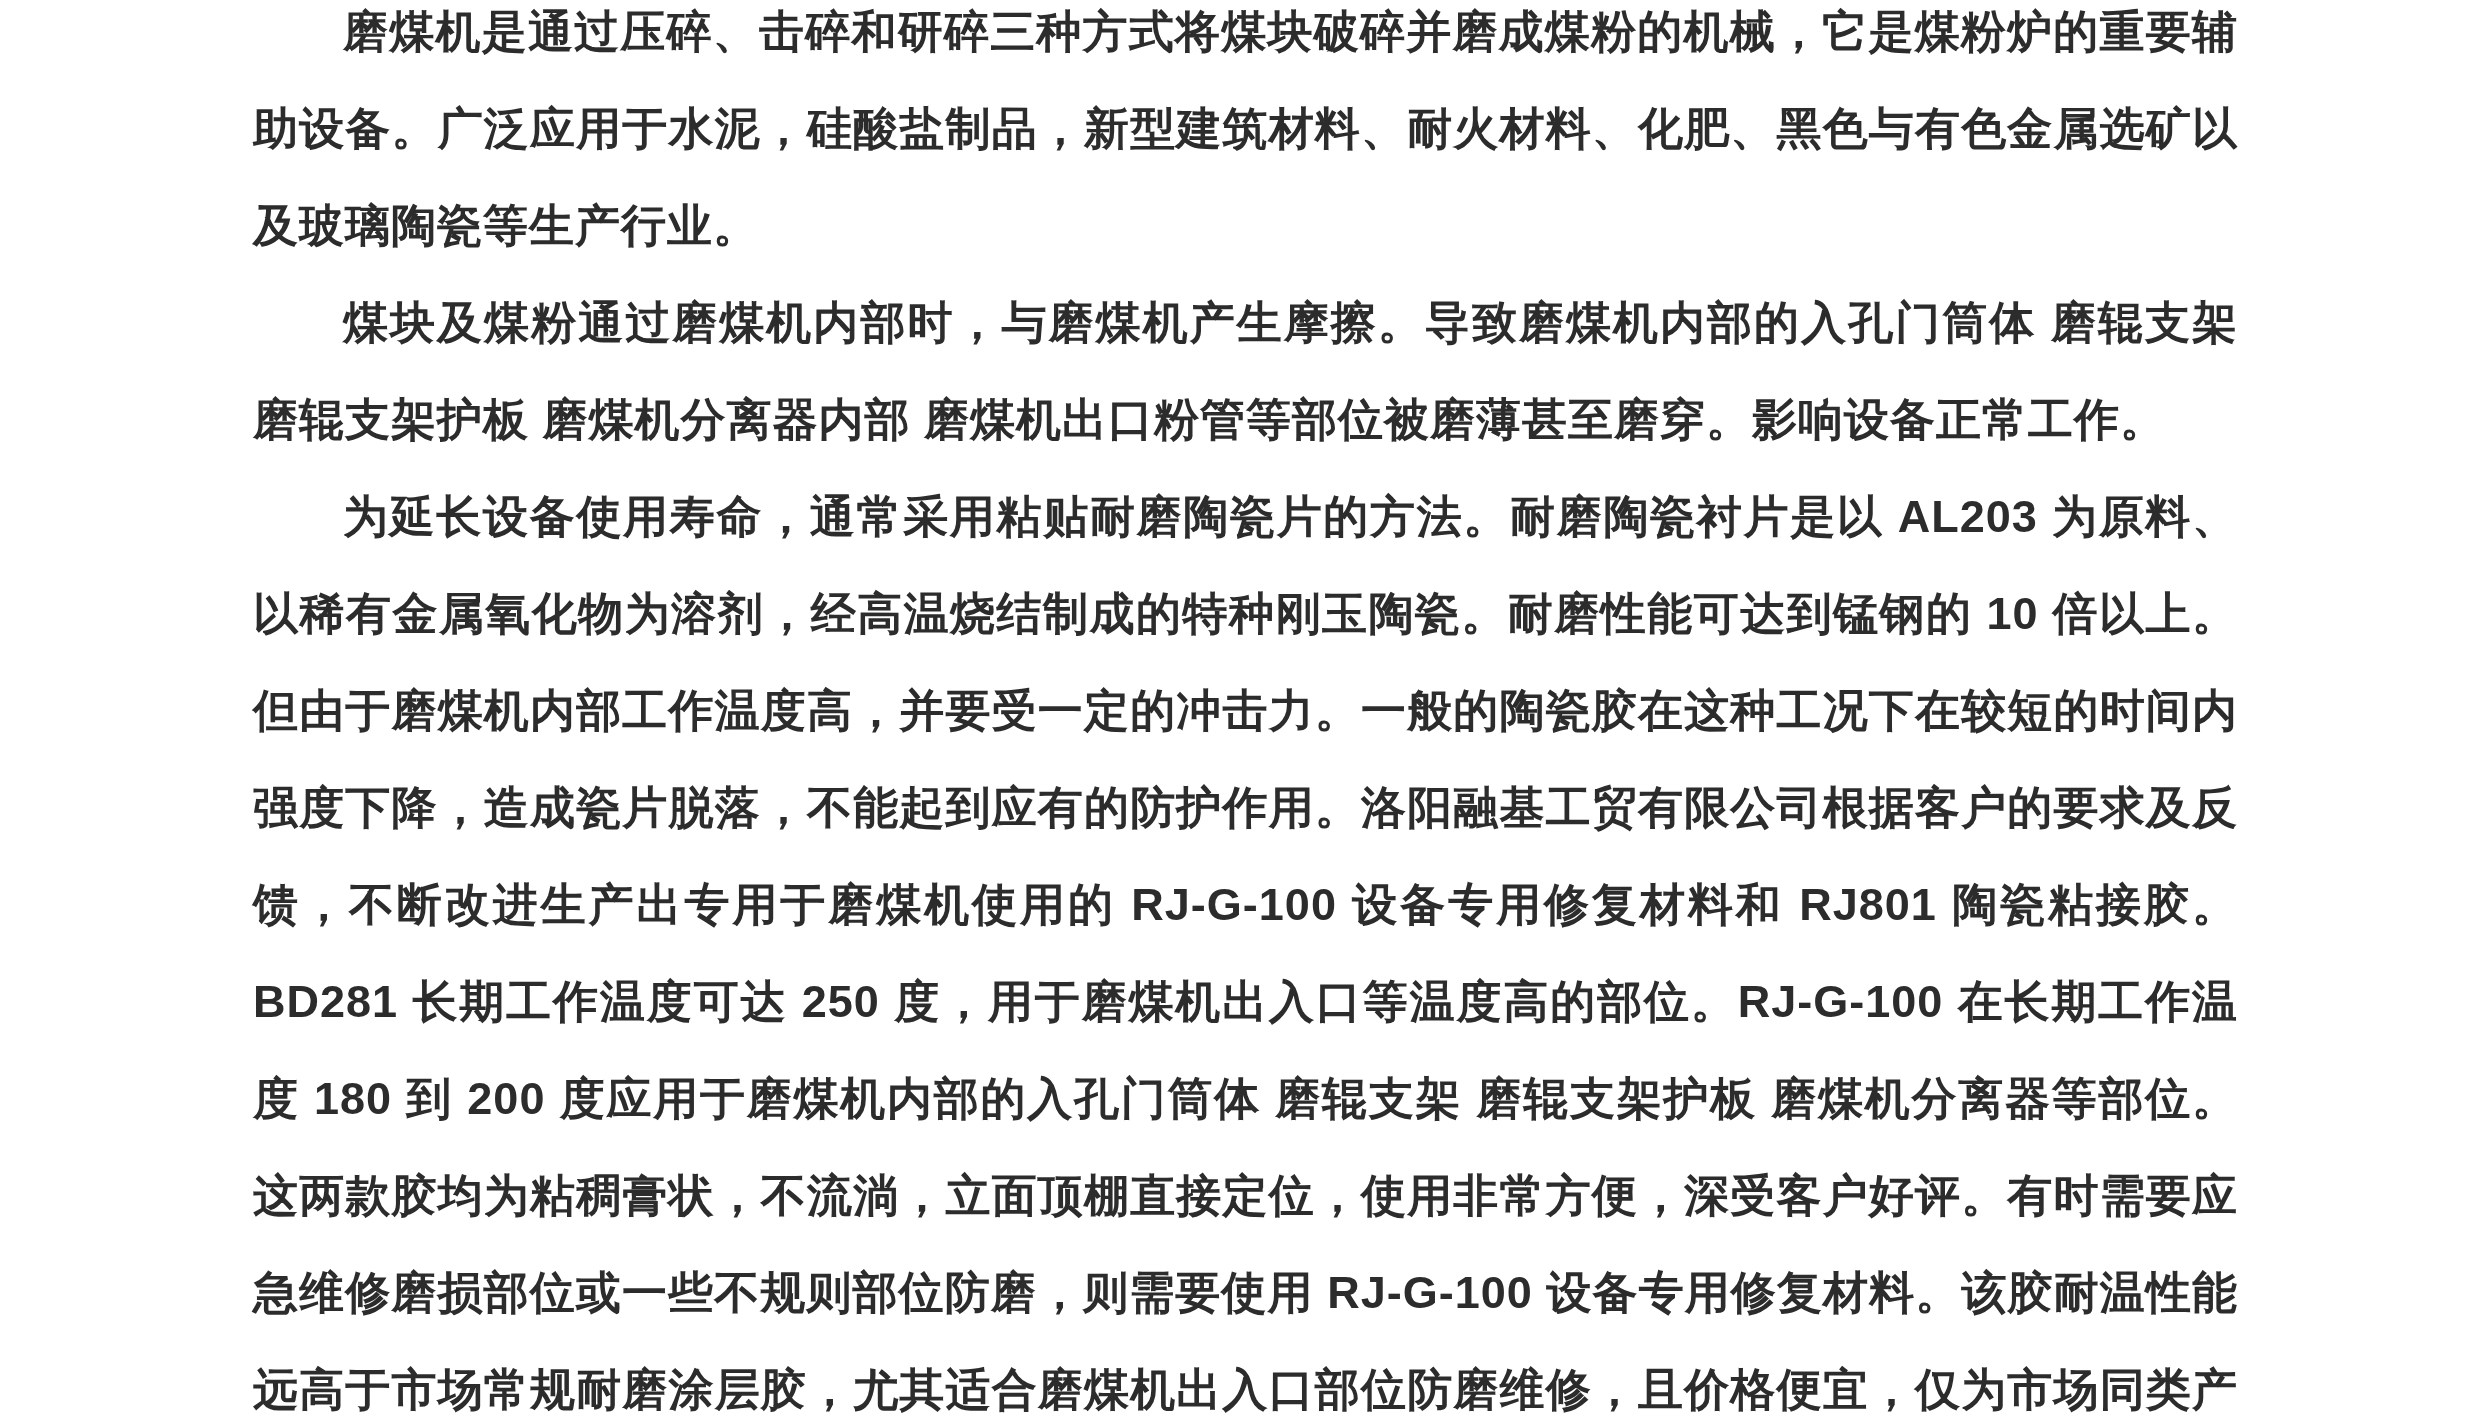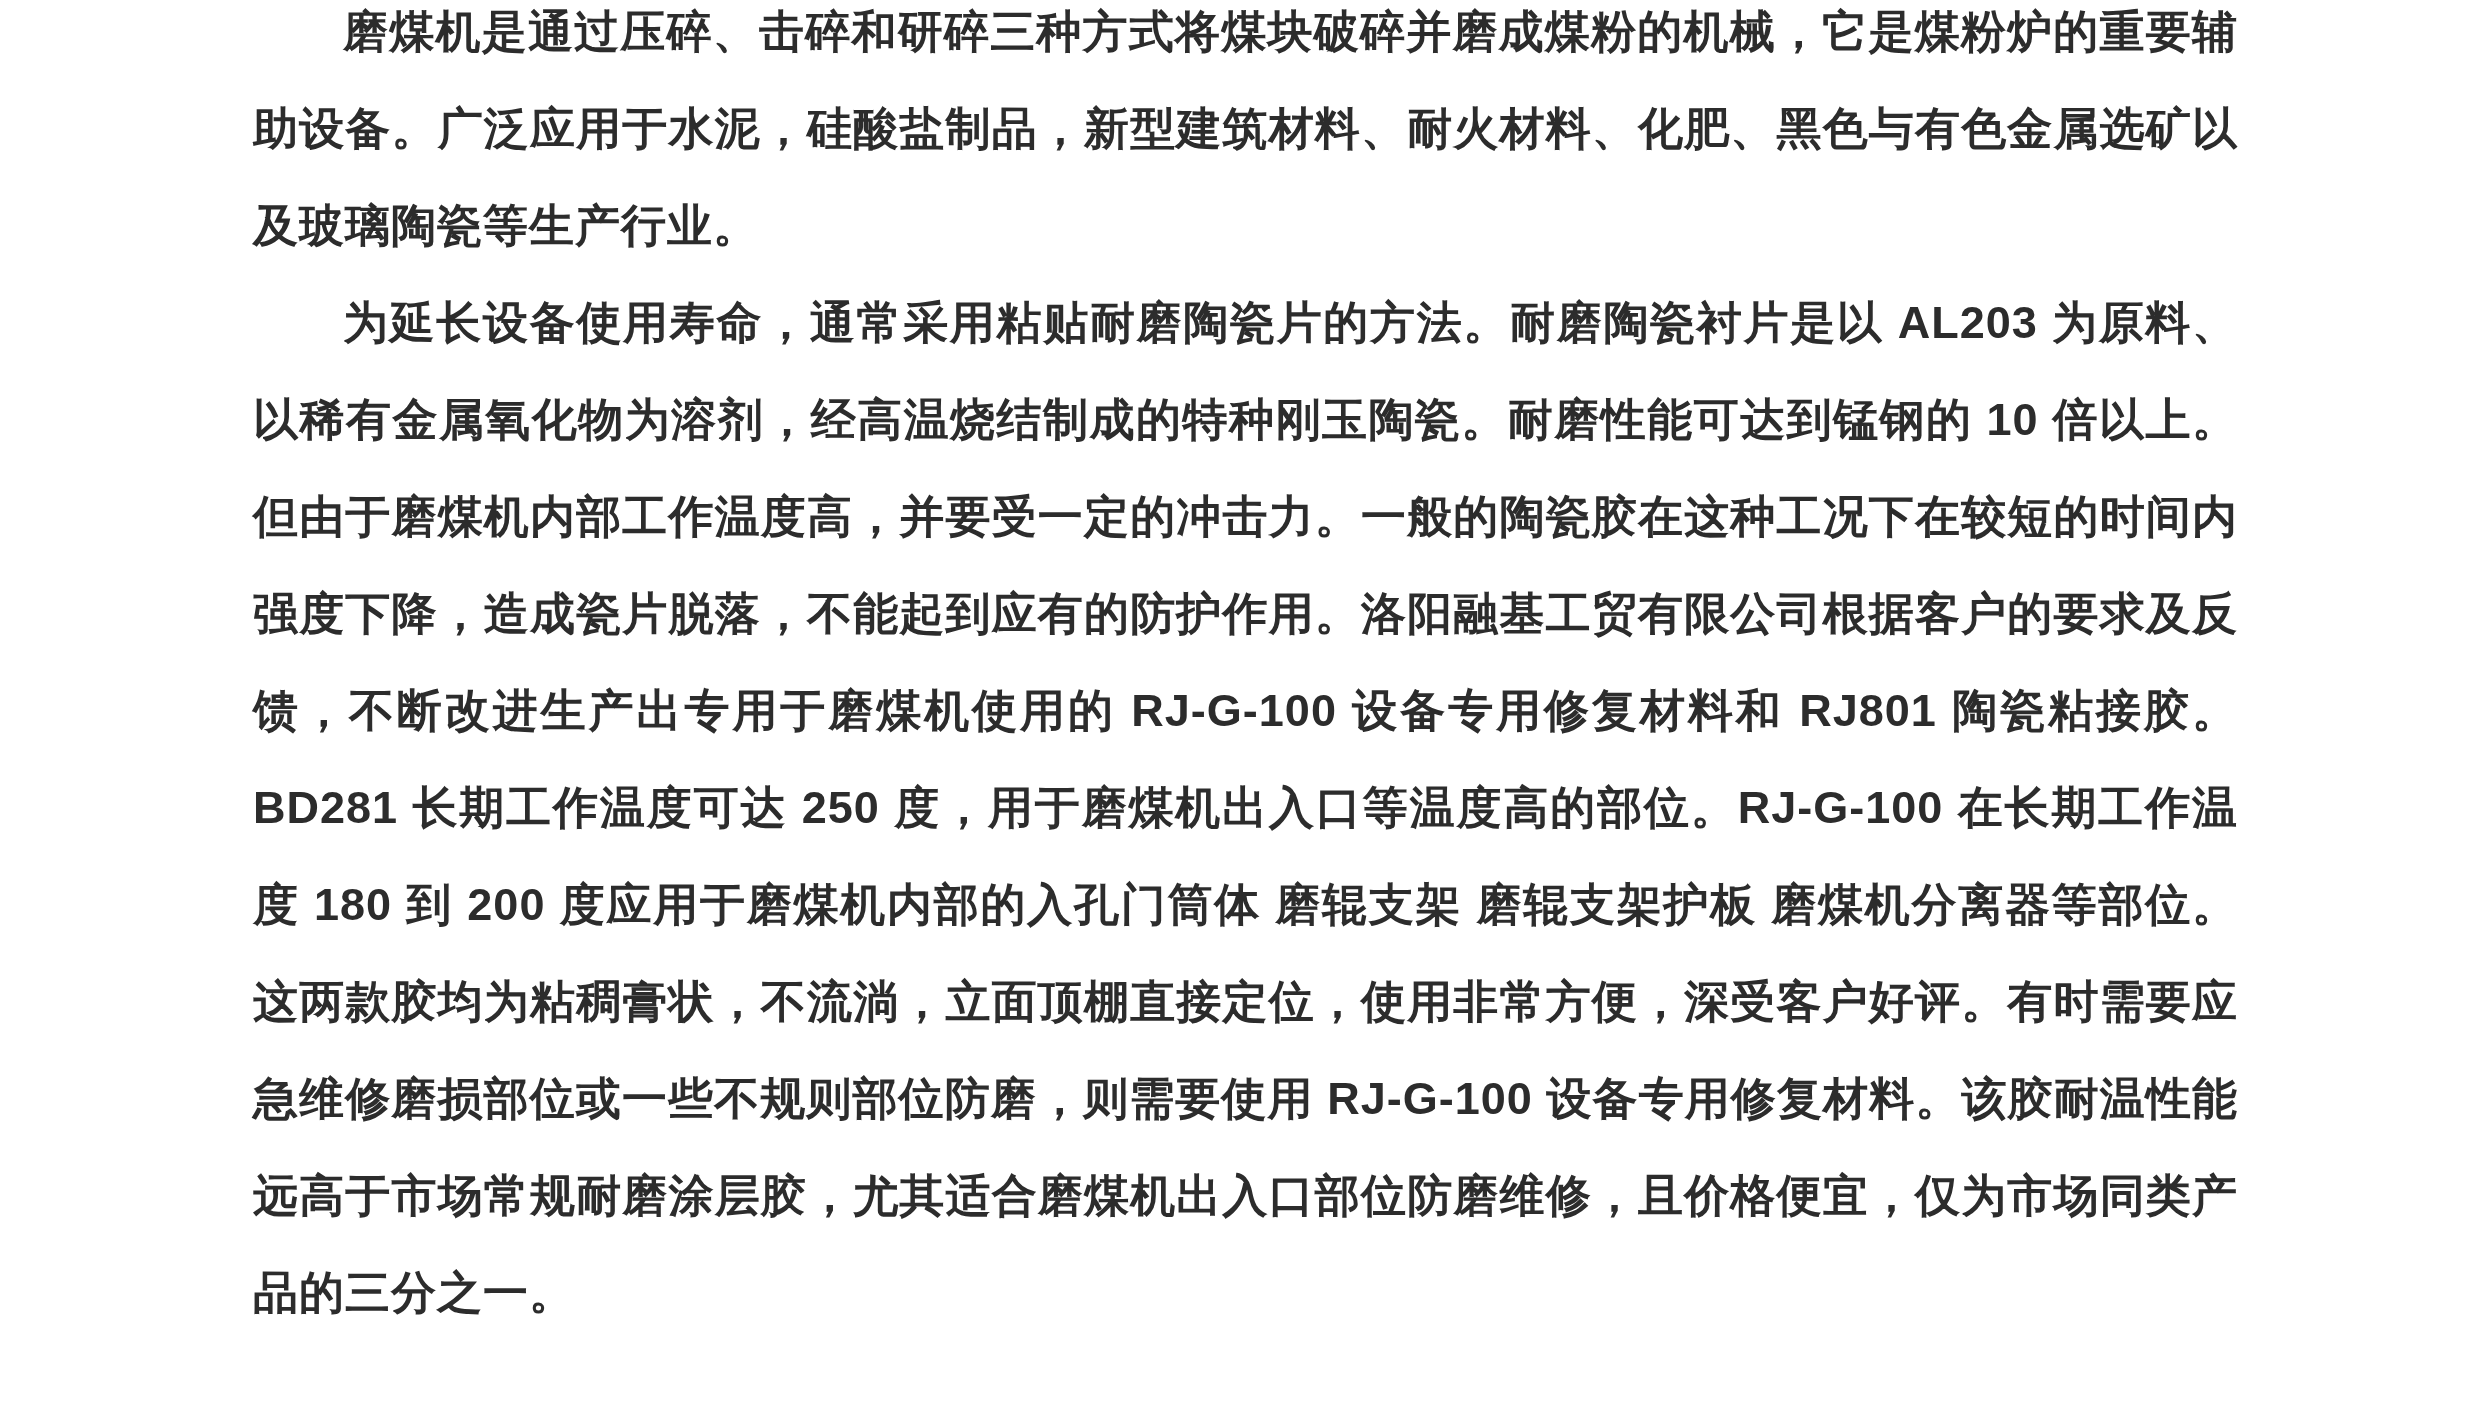--- a/index.html
+++ b/index.html
@@ -31,14 +31,15 @@
     text-indent: 2em;
     letter-spacing: 1px;
     word-break: break-word;
   }
 </style>
 </head>
 <body>
 
 <div class="page">
   <p class="para">磨煤机是通过压碎、击碎和研碎三种方式将煤块破碎并磨成煤粉的机械，它是煤粉炉的重要辅助设备。广泛应用于水泥，硅酸盐制品，新型建筑材料、耐火材料、化肥、黑色与有色金属选矿以及玻璃陶瓷等生产行业。</p>
+  <p class="para">煤块及煤粉通过磨煤机内部时，与磨煤机产生摩擦。导致磨煤机内部的入孔门筒体 磨辊支架 磨辊支架护板 磨煤机分离器内部 磨煤机出口粉管等部位被磨薄甚至磨穿。影响设备正常工作。</p>
   <p class="para">为延长设备使用寿命，通常采用粘贴耐磨陶瓷片的方法。耐磨陶瓷衬片是以 AL203 为原料、以稀有金属氧化物为溶剂，经高温烧结制成的特种刚玉陶瓷。耐磨性能可达到锰钢的 10 倍以上。但由于磨煤机内部工作温度高，并要受一定的冲击力。一般的陶瓷胶在这种工况下在较短的时间内强度下降，造成瓷片脱落，不能起到应有的防护作用。洛阳融基工贸有限公司根据客户的要求及反馈，不断改进生产出专用于磨煤机使用的 RJ-G-100 设备专用修复材料和 RJ801 陶瓷粘接胶。BD281 长期工作温度可达 250 度，用于磨煤机出入口等温度高的部位。RJ-G-100 在长期工作温度 180 到 200 度应用于磨煤机内部的入孔门筒体 磨辊支架 磨辊支架护板 磨煤机分离器等部位。这两款胶均为粘稠膏状，不流淌，立面顶棚直接定位，使用非常方便，深受客户好评。有时需要应急维修磨损部位或一些不规则部位防磨，则需要使用 RJ-G-100 设备专用修复材料。该胶耐温性能远高于市场常规耐磨涂层胶，尤其适合磨煤机出入口部位防磨维修，且价格便宜，仅为市场同类产品的三分之一。</p>
 </div>
 
 </body></html>

